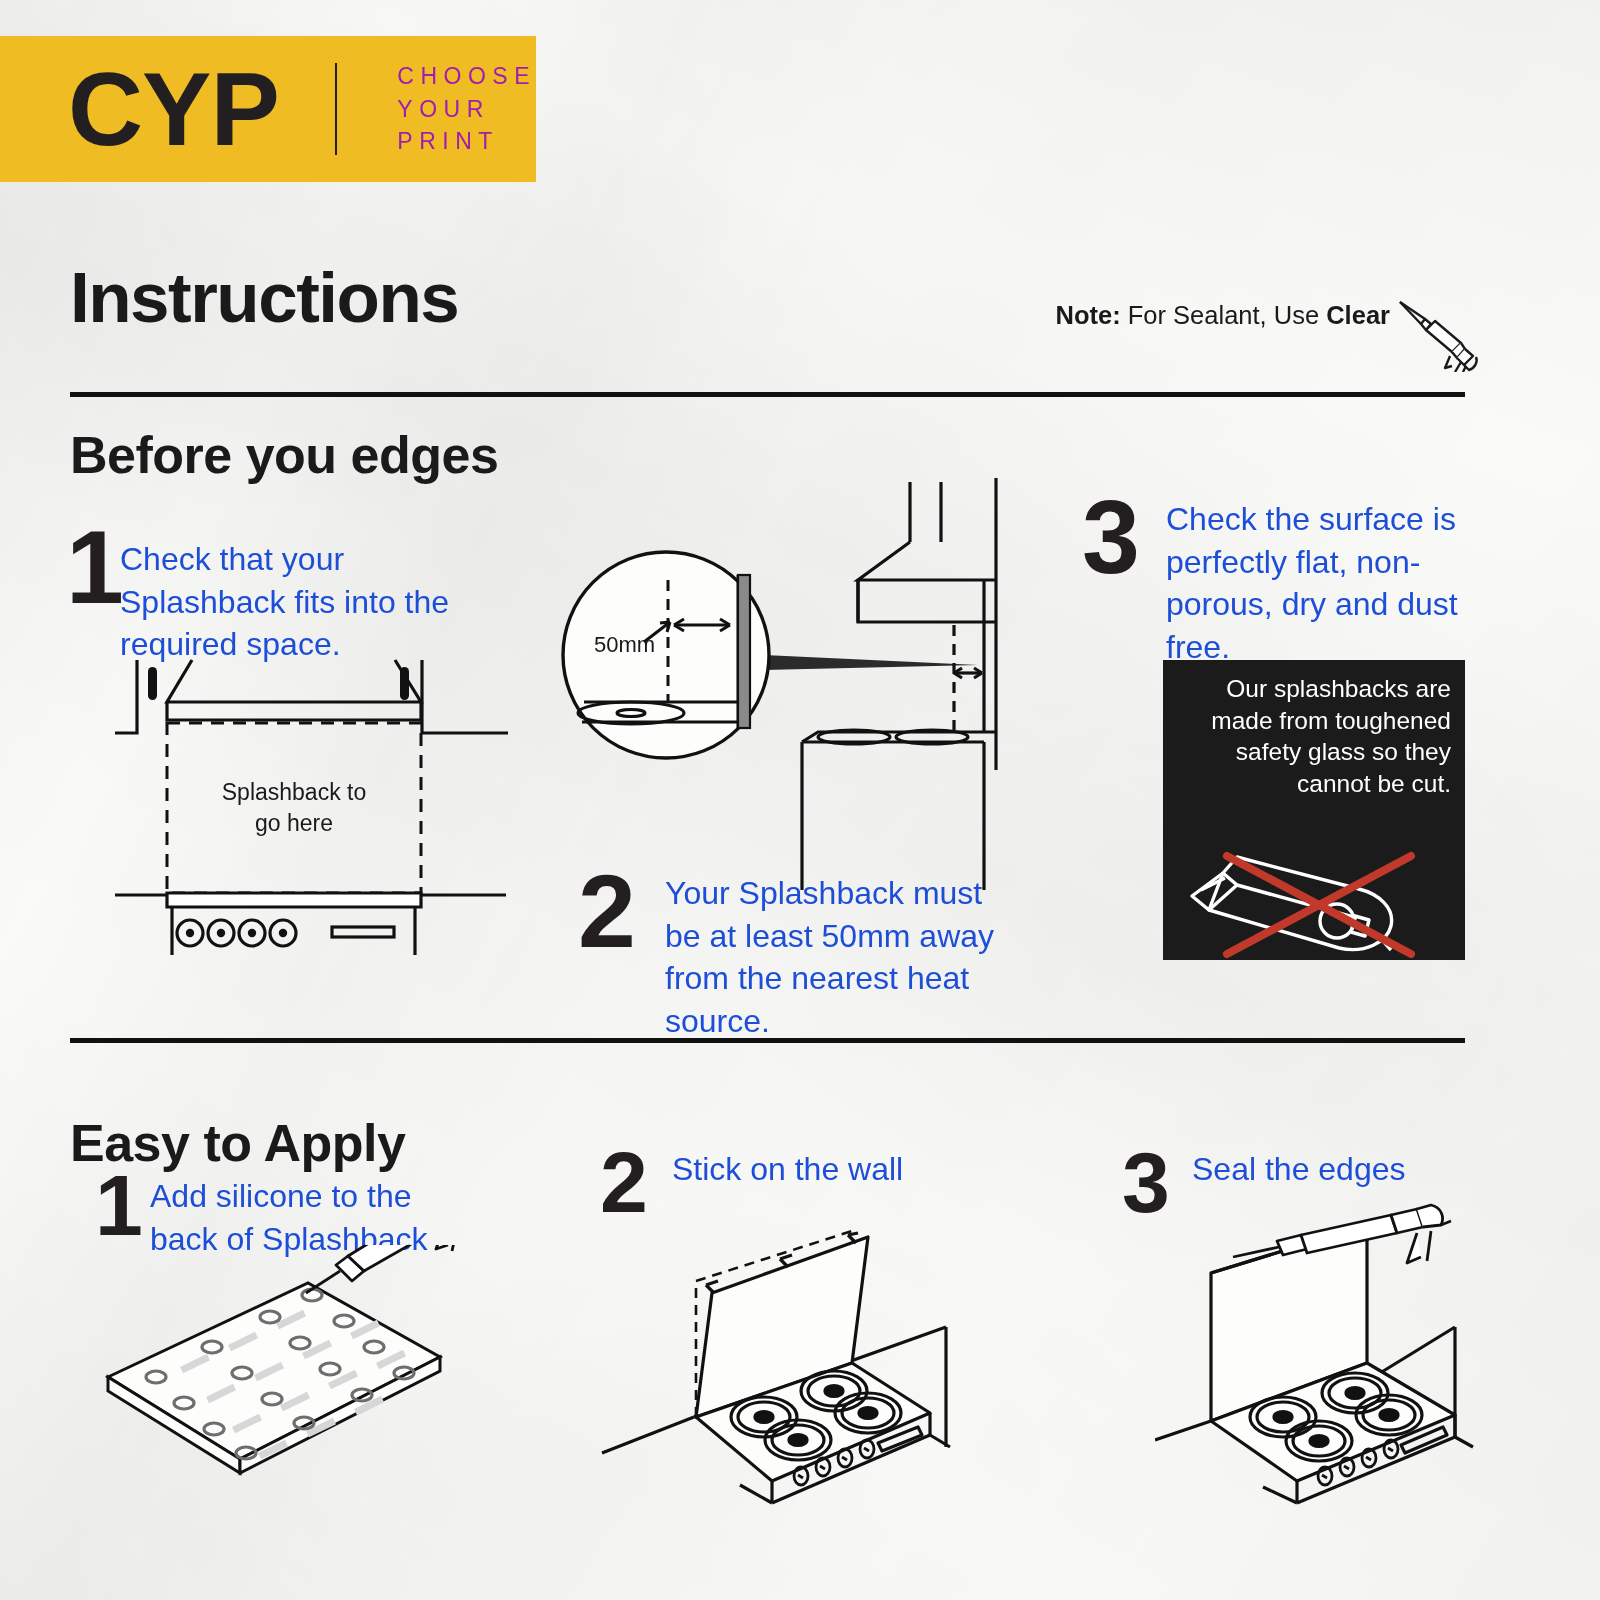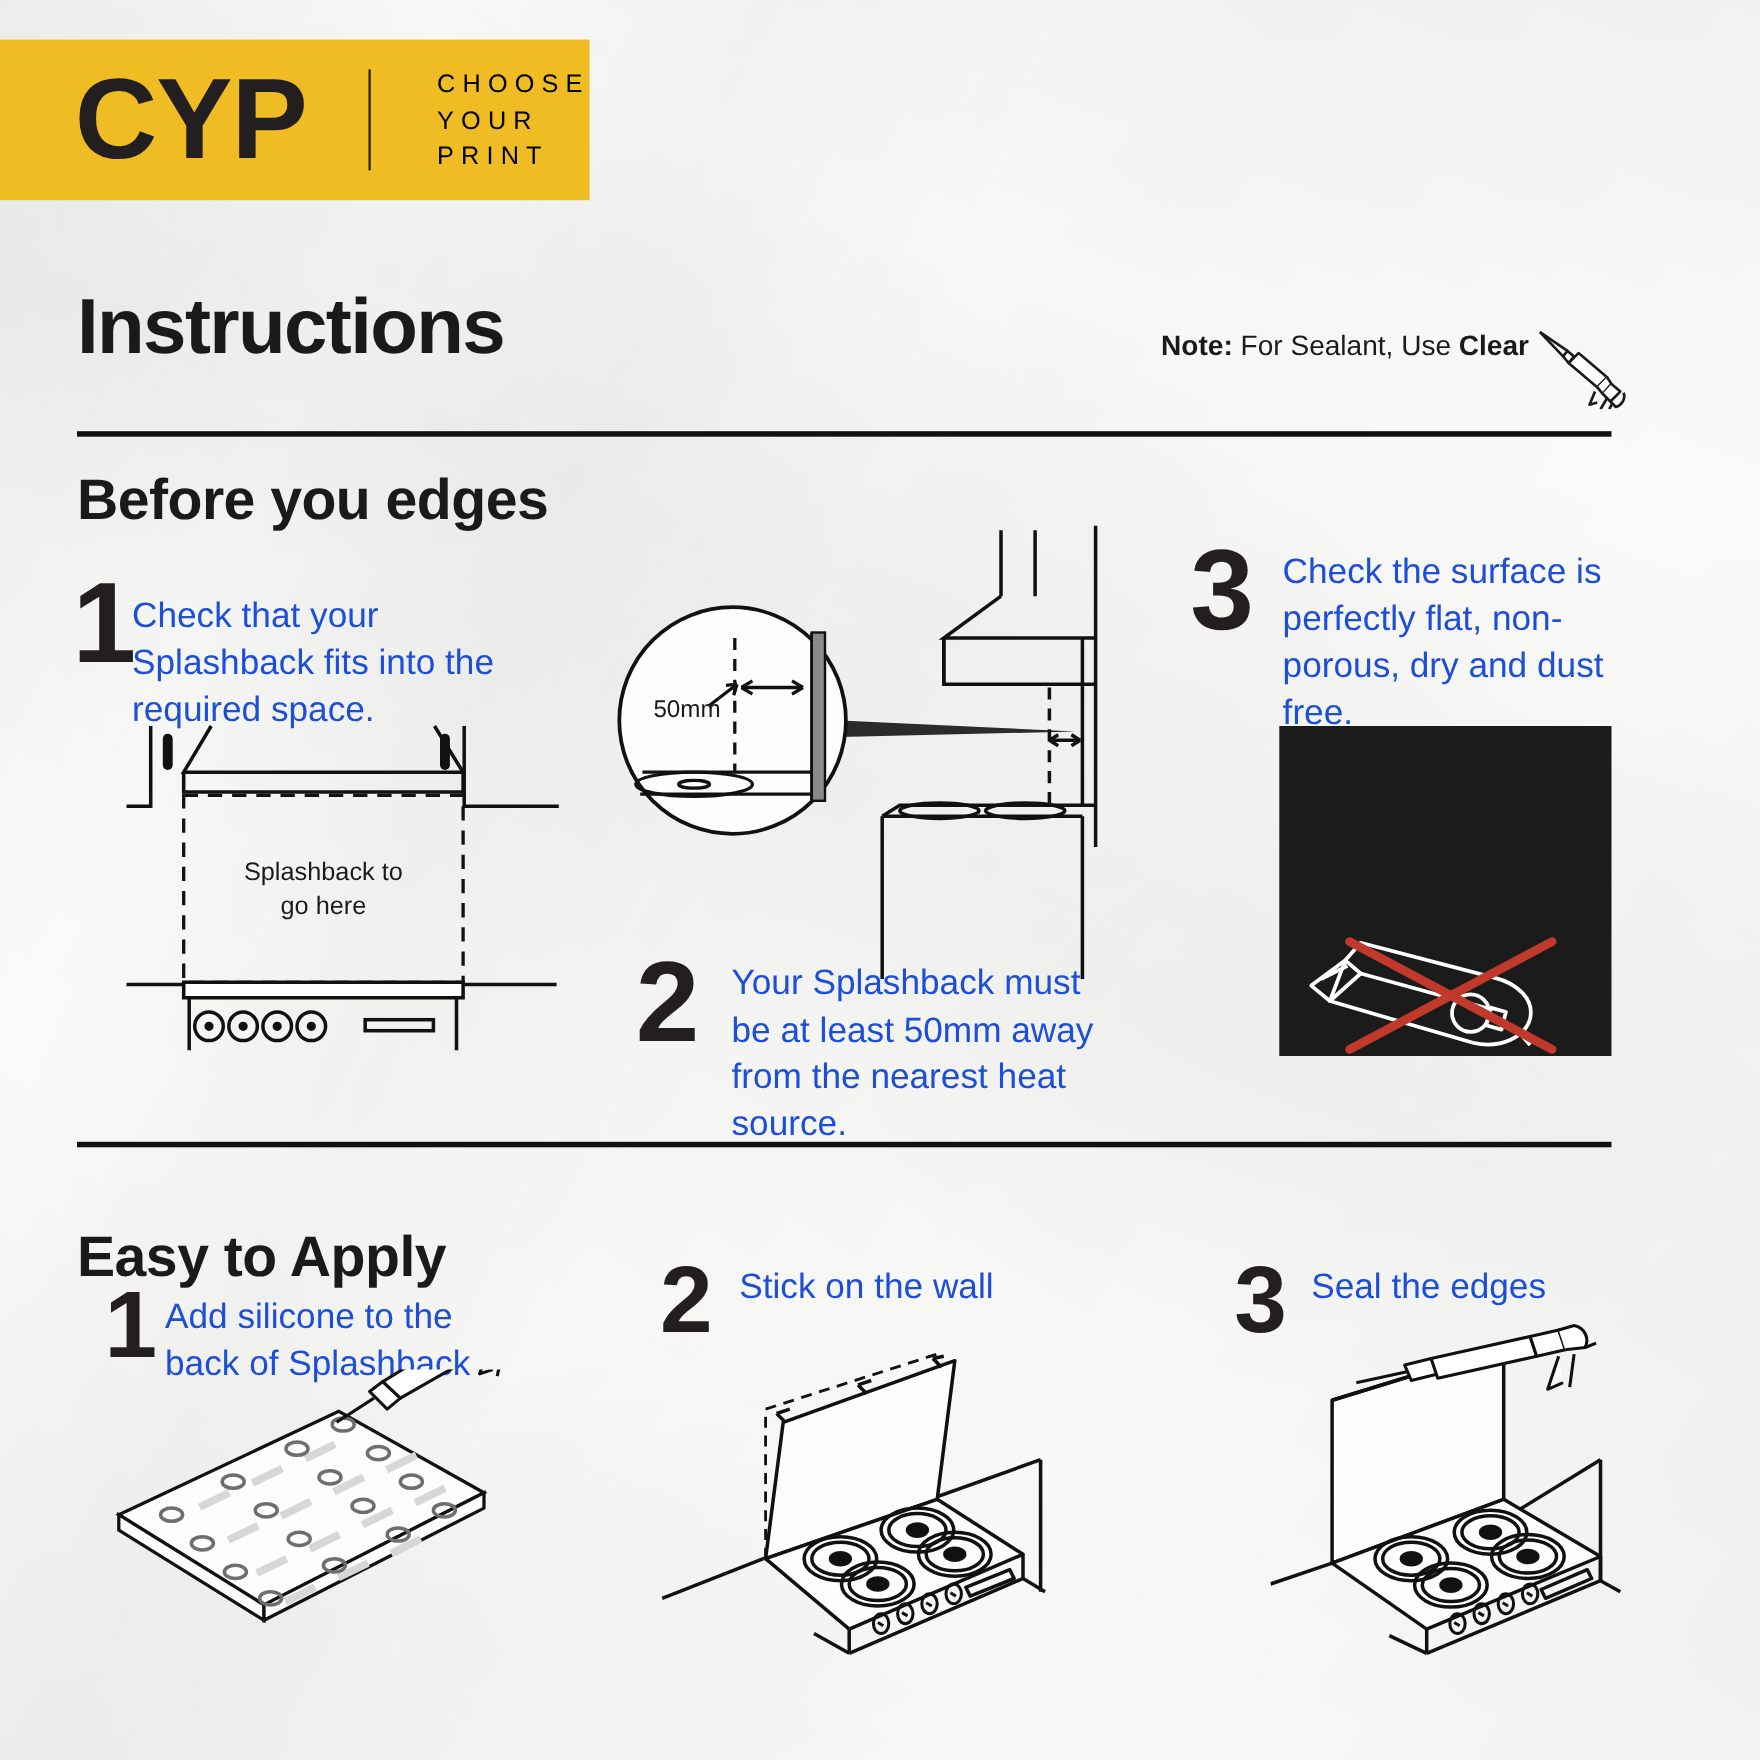--- a/index.html
+++ b/index.html
@@ -48,21 +48,21 @@
   }
   #logo-rule {
     width: 4px; height: 92px;
     background: #231f20;
     margin: 0 26px 0 22px;
   }
   #logo-tagline { line-height: 1.42; }
   #logo-tagline div {
     font-size: 23px;
     letter-spacing: 6.5px;
-    color: #000000;
+    color: #a21caf;
   }
 
   
   #page-title {
     left: 70px; top: 262px;
     font-size: 71px; font-weight: 700;
     letter-spacing: -1.5px;
     line-height: 1;
   }
   #note-block {
@@ -281,20 +281,21 @@
     <path d="M254 272 L254 420"></path>
     <path d="M254 272 L436 272"></path>
     <path d="M436 272 L436 420"></path>
 
     <ellipse cx="306" cy="267" rx="36" ry="7"></ellipse>
     <ellipse cx="384" cy="267" rx="36" ry="7"></ellipse>
   </g>
 </svg>
 
 <div class="layer" id="warning-box" style="background: rgb(28, 27, 27);">
+  <div id="warning-text" style="color: rgb(255, 255, 255);">Our splashbacks are made from toughened safety glass so they cannot be cut.</div>
   <svg width="302" height="122" viewBox="0 0 302 122" style="position:absolute;left:16px;top:178px">
     <g stroke="#ffffff" fill="none" stroke-width="3.4" stroke-linejoin="round">
 
       <path d="M13 58 L44 35 L58 47 L30 72 Z"></path>
       <path d="M22 52 L46 40"></path>
 
       <path d="M30 72 L160 110 C186 116 208 104 212 88 C216 70 200 56 180 51 L58 19 L44 35 Z"></path>
       <path d="M58 47 L178 80"></path>
       <circle cx="158" cy="83" r="17"></circle>
       <path d="M176 78 L190 82 L186 98 L172 94 Z"></path>

